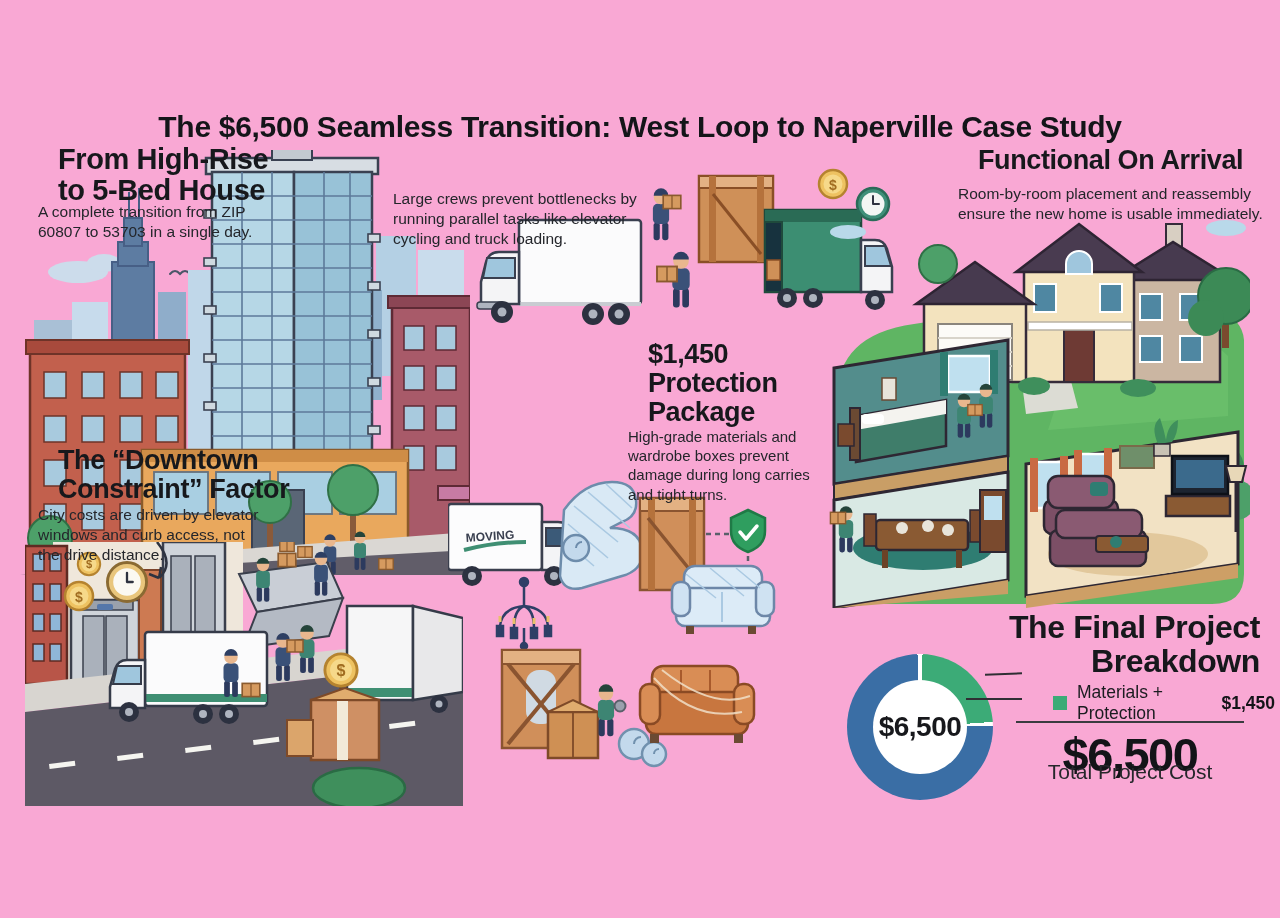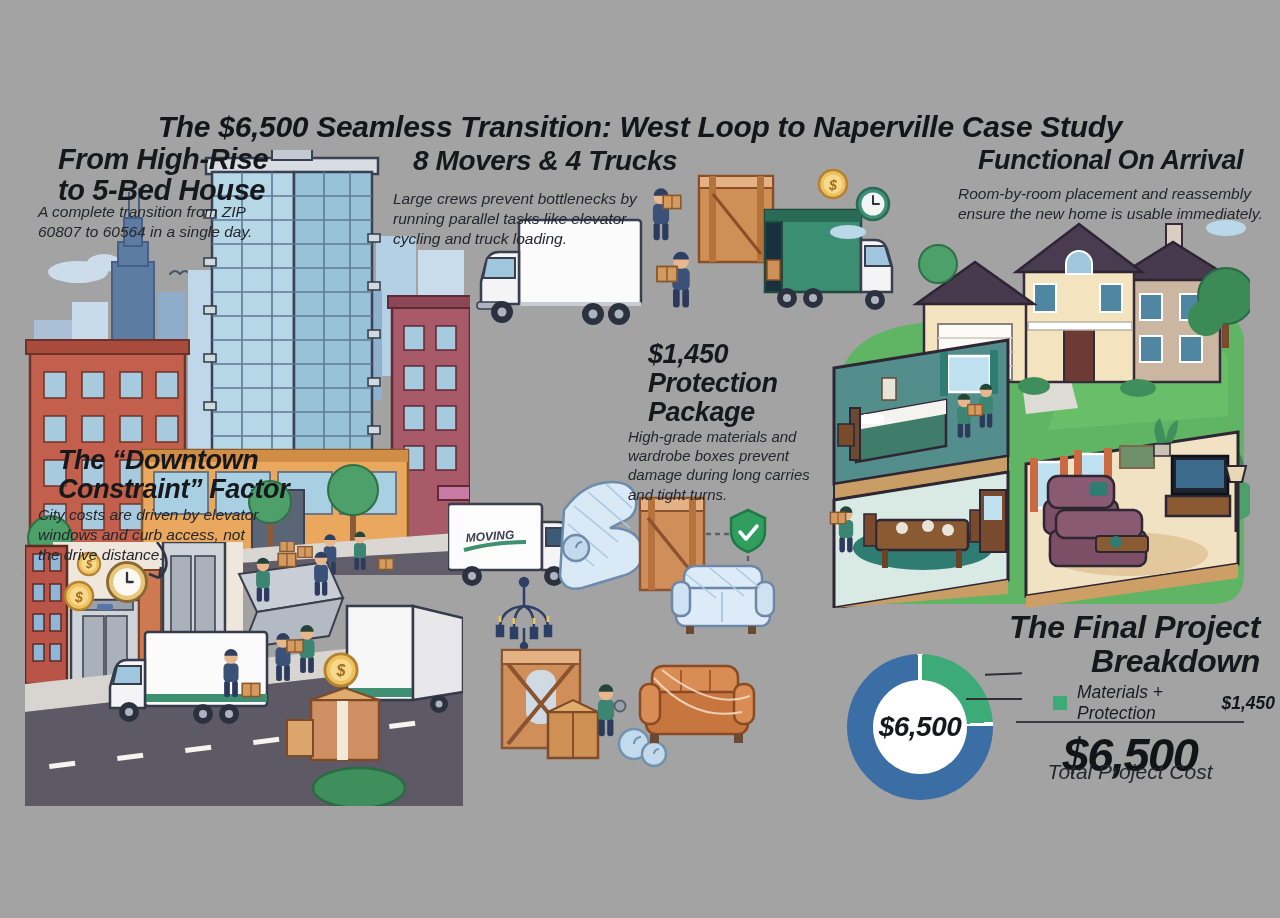--- a/index.html
+++ b/index.html
@@ -1,17 +1,17 @@
 <!DOCTYPE html>
 <html><head>
 <meta charset="utf-8">
 <style>
   html,body{margin:0;padding:0;background:#ffffff;}
-  #canvas{position:relative;width:1280px;height:918px;background:#a3a3a3;overflow:hidden;
-          font-family:"Liberation Sans",sans-serif;color:#17181c;font-style:italic;}
+  #canvas{position:relative;width:1280px;height:918px;background:#f9a8d4;overflow:hidden;
+          font-family:"Liberation Sans",sans-serif;color:#17181c;}
   .txt{position:absolute;white-space:pre-line;z-index:6;}
   .title{font-size:30px;font-weight:700;letter-spacing:-0.3px;text-align:center;color:#141519;}
   .h{font-weight:700;line-height:1.07;letter-spacing:-0.4px;color:#17181c;margin-left:20px;}
   .b{font-size:15.5px;line-height:1.28;color:#24262b;}
   .scene{position:absolute;z-index:1;}
   svg text{font-family:"Liberation Sans",sans-serif;}
   
   #donut{position:absolute;left:847px;top:654px;width:146px;height:146px;border-radius:50%;z-index:5;
     background:conic-gradient(from 0deg,#ffffff 0deg 2deg,#3cab77 2deg 86deg,#ffffff 86deg 89deg,#3a6ea5 89deg 358deg,#ffffff 358deg 360deg);
     display:flex;align-items:center;justify-content:center;}
@@ -69,23 +69,22 @@
         <path d="M0,0 V-8 M0,0 H5" stroke="#2e3340" stroke-width="2" stroke-linecap="round" fill="none"></path>
       </g>
     </defs>
   </svg>
 
   <div class="txt title" style="left:0;top:110px;width:1280px;">The $6,500 Seamless Transition: West Loop to Naperville Case Study</div>
 
   <div class="txt h" style="left:38px;top:144px;font-size:29px;">From High-Rise
 to 5-Bed House</div>
   <div class="txt b" style="left:38px;top:202px;">A complete transition from ZIP
-60807 to 60564 in a single day.</div>
-
-  <div class="txt h" style="left:393px;top:146px;font-size:28px;">8 Movers &amp; 4 Trucks</div>
+60807 to 53703 in a single day.</div>
+
   <div class="txt b" style="left:393px;top:189px;">Large crews prevent bottlenecks by
 running parallel tasks like elevator
 cycling and truck loading.</div>
 
   <div class="txt b" style="left:958px;top:184px;">Room-by-room placement and reassembly
 ensure the new home is usable immediately.</div>
   <div class="txt h" style="left:958px;top:146px;font-size:27px;">Functional On Arrival</div>
 
   <div class="txt h" style="left:38px;top:446px;font-size:27px;">The “Downtown
 Constraint” Factor</div>

